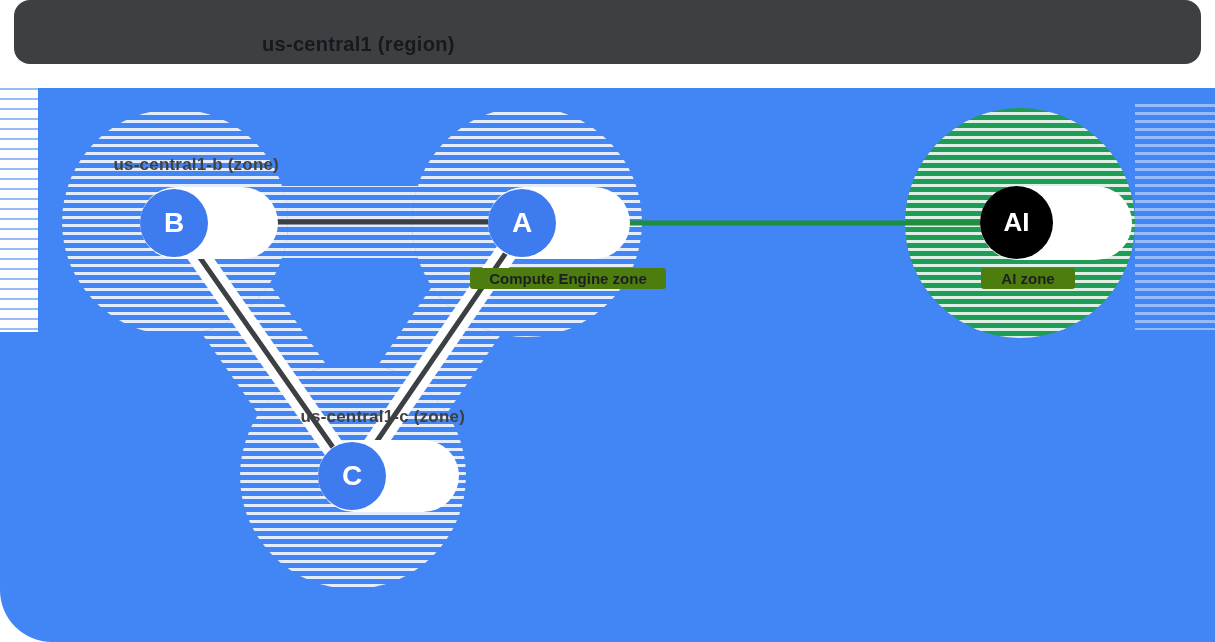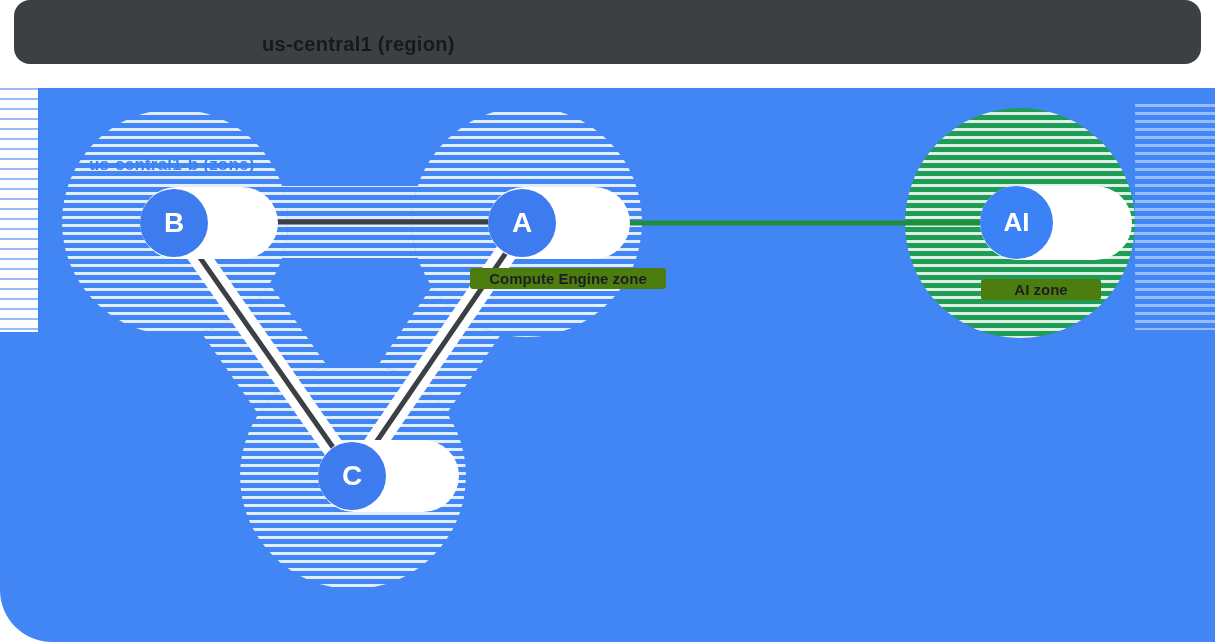--- a/index.html
+++ b/index.html
@@ -27,34 +27,34 @@
   .pill.a{left:488px;top:187px;width:142px;height:72px;}
   .pill.c{left:318px;top:440px;width:141px;height:72px;}
   .pill.ai{left:980px;top:186px;width:152px;height:74px;}
 
   .badge{position:absolute;border-radius:50%;display:flex;align-items:center;justify-content:center;
     color:#ffffff;font-weight:700;}
   .badge.blue{background:#3D7BEE;width:68px;height:68px;font-size:28px;}
   .badge.b{left:140px;top:189px;}
   .badge.a{left:488px;top:189px;}
   .badge.c{left:318px;top:442px;}
-  .badge.green{background:#3b82f6;width:73px;height:73px;font-size:26px;left:980px;top:186px;}
+  .badge.green{background:#000000;width:73px;height:73px;font-size:26px;left:980px;top:186px;}
 
-  .zone-label{position:absolute;width:190px;text-align:left;font-size:17px;font-weight:700;
-    color:#3b82f6;white-space:nowrap;letter-spacing:.2px;}
+  .zone-label{position:absolute;width:190px;text-align:right;font-size:17px;font-weight:700;
+    color:#404040;white-space:nowrap;letter-spacing:.2px;}
   .zone-label.b{left:89px;top:155px;}
   .zone-label.a{left:440px;top:155px;}
   .zone-label.c{left:275px;top:407px;}
   .zone-label.ai{left:928px;top:155px;}
 
   .sub-bar{position:absolute;height:21px;background:#4d7c0f;border-radius:3px;
     display:flex;align-items:center;justify-content:center;font-size:15px;font-weight:700;
     color:#1d2023;white-space:nowrap;}
   .sub-bar.a{left:470px;top:268px;width:196px;}
-  .sub-bar.ai{left:981px;top:279px;width:120px;}
+  .sub-bar.ai{left:981px;top:268px;width:94px;}
 </style>
 </head>
 <body>
 
 <div id="stage">
 
   <div class="header-bar">
     <div class="header-title">us-central1 (region)</div>
   </div>
 
@@ -115,20 +115,21 @@
     <span>A</span>
   </div>
   <div class="badge blue c">
     <span>C</span>
   </div>
   <div class="badge green">
     <span>AI</span>
   </div>
 
   <div class="zone-label b">us-central1-b (zone)</div>
+  <div class="zone-label c">us-central1-c (zone)</div>
 
   <div class="sub-bar a">
     <span>Compute Engine zone</span>
   </div>
   <div class="sub-bar ai">
     <span>AI zone</span>
   </div>
 
 </div>
 

